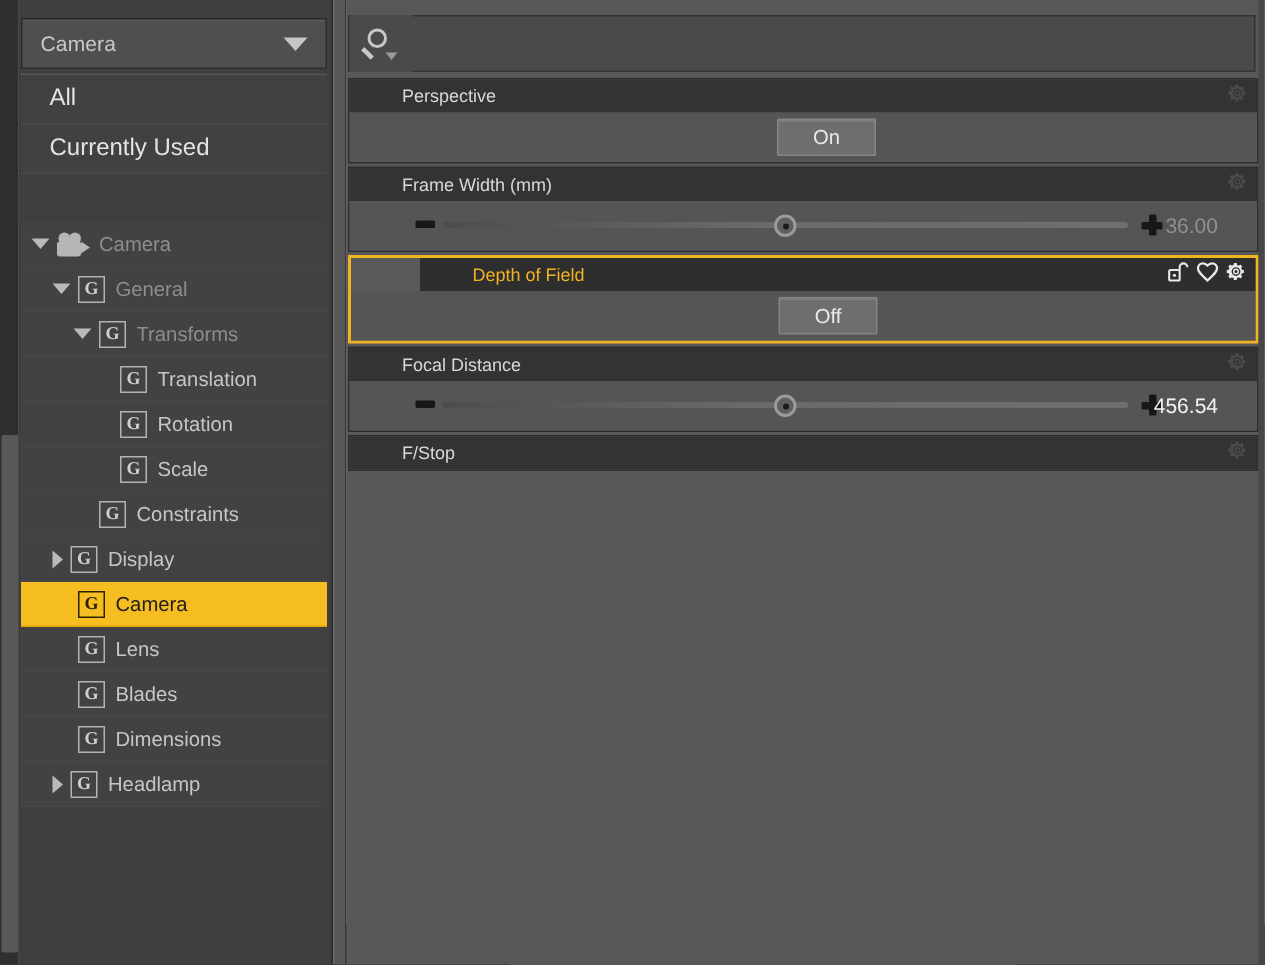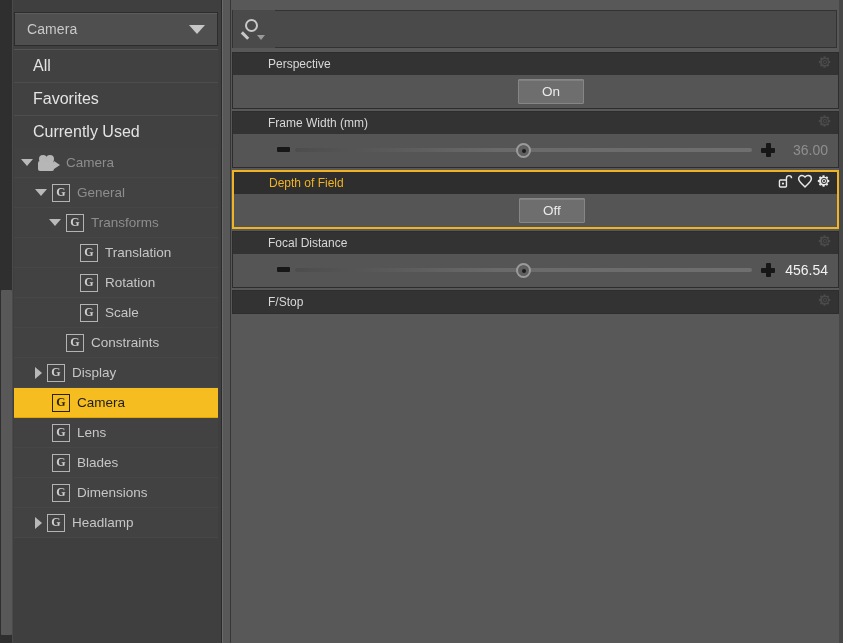--- a/index.html
+++ b/index.html
@@ -263,21 +263,21 @@
     border: 2px solid #f0b323;
   }
 
   .prop-head {
     position: relative;
     height: 22px;
     background: #333333;
     display: flex; align-items: center;
     padding-left: 35px;
   }
-  .prop.highlight .prop-head { background: #2e2e2e; }
+  .prop.highlight .prop-head { background: #2e2e2e; margin-left: 46px; }
 
   .prop-title {
     font-size: 12px;
     color: #d8d8d8;
   }
   .prop.highlight .prop-title { color: #f0b323; }
 
   .head-icons {
     position: absolute;
     right: 6px; top: 0;
@@ -361,21 +361,21 @@
   .handle::after {
     content: '';
     position: absolute;
     left: 3.5px; top: 3.5px;
     width: 4px; height: 4px;
     background: #1c1c1c;
     border-radius: 50%;
   }
   .val {
     position: absolute;
-    right: 10px; top: 0;
+    right: 26px; top: 0;
     height: 33px;
     line-height: 33px;
     font-size: 14px;
     color: #8f8f8f;
   }
   .val.bright { color: #f2f2f2; }
 
   
   .right-edge {
     position: absolute;
@@ -398,23 +398,20 @@
     <div id="left-inner">
 
       <div class="combo">
         <span class="combo-label">Camera</span>
         <span class="caret-down"></span>
       </div>
 
       <div class="toplist" id="toplist">
           <div class="toplist-item">
             <span>All</span>
-          </div>
-          <div class="toplist-item">
-            <span>Favorites</span>
           </div>
           <div class="toplist-item">
             <span>Currently Used</span>
           </div>
         </div>
 
       <div class="tree" id="tree">
           <div class="tree-row dim-label">
             <span style="display: inline-block; flex: 0 0 auto; width: 7px;"></span>
             <span class="tw tw-down"></span>

